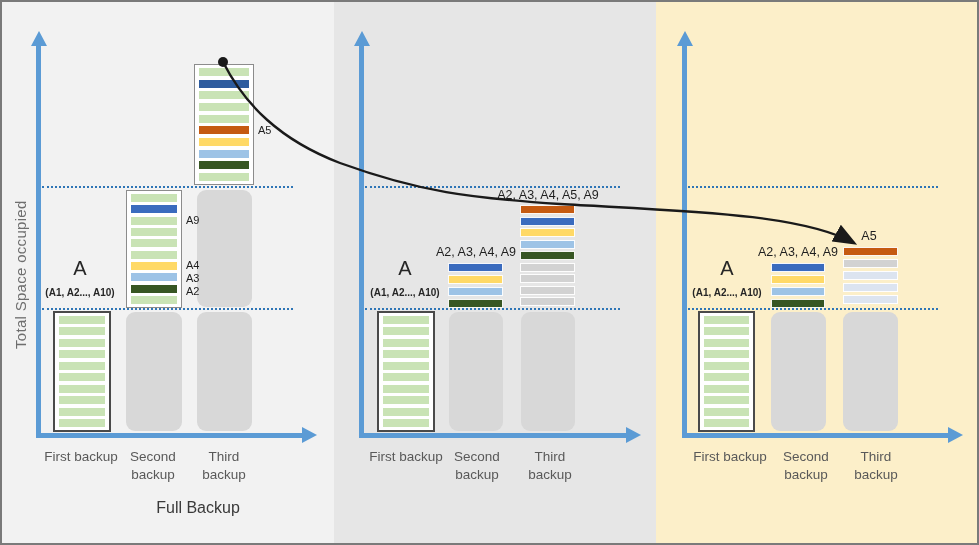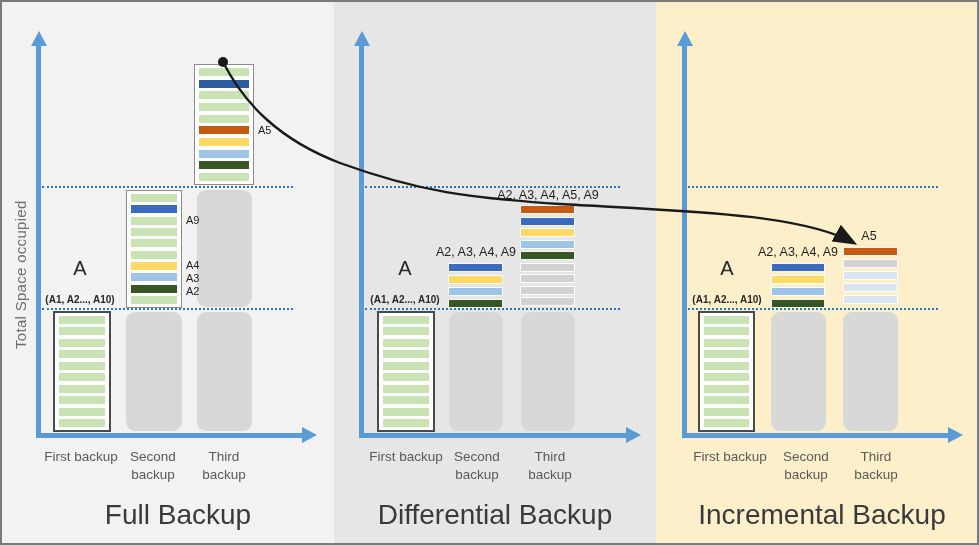--- a/index.html
+++ b/index.html
@@ -12,25 +12,25 @@
   .dotline{position:absolute;height:0;border-top:2px dotted #2E75B6;}
   .ghost{position:absolute;border-radius:9px;}
   .bar{position:absolute;display:flex;flex-direction:column;justify-content:space-between;box-sizing:border-box;}
   .boxed{background:#fff;border:1px solid #8C8C8C;padding:3px 4px;}
   .boxed-dark{background:#fff;border:2px solid #4A4A4A;padding:3px 4px;}
   .bar .stripe{width:100%;height:8px;}
   .floating .stripe{height:9px;border:1px solid rgba(255,255,255,0.95);box-sizing:border-box;}
   .yaxlab{position:absolute;font-size:15px;color:#6E6E6E;white-space:nowrap;transform:rotate(-90deg);transform-origin:0 0;letter-spacing:.3px;}
   .src{position:absolute;transform:translateX(-50%);text-align:center;color:#262626;}
   .src-main{font-size:20px;line-height:1.05;}
-  .src-sub{font-size:10px;white-space:nowrap;margin-top:15px;font-weight:bold;}
+  .src-sub{font-size:10px;white-space:nowrap;margin-top:8px;font-weight:bold;}
   .ann{position:absolute;font-size:11px;color:#1F1F1F;white-space:nowrap;}
   .grp{position:absolute;font-size:12.5px;color:#1F1F1F;white-space:nowrap;transform:translateX(-50%);}
   .xlab{position:absolute;width:76px;text-align:center;font-size:13.5px;line-height:1.3;color:#595959;transform:translateX(-50%);}
-  .title{position:absolute;top:497px;font-size:28px;color:#3A3A3A;white-space:nowrap;transform:translateX(-50%);}
+  .title{position:absolute;top:497px;font-size:16px;color:#3A3A3A;white-space:nowrap;transform:translateX(-50%);margin-left:20px;}
   .overlay{position:absolute;left:0;top:0;pointer-events:none;}
 </style>
 </head>
 <body>
 
 <div class="stage">
 
   <div class="panel" style="left: 0px; width: 332px; background: rgb(242, 242, 242);"></div>
   <div class="panel" style="left: 332px; width: 322px; background: rgb(230, 230, 230);"></div>
   <div class="panel" style="left: 654px; width: 323px; background: rgb(252, 239, 201);"></div>
@@ -187,22 +187,20 @@
   <div class="xlab" style="left:151px;top:446px;">Second backup</div>
   <div class="xlab" style="left:222px;top:446px;">Third backup</div>
   <div class="xlab" style="left:404px;top:446px;">First backup</div>
   <div class="xlab" style="left:475px;top:446px;">Second backup</div>
   <div class="xlab" style="left:548px;top:446px;">Third backup</div>
   <div class="xlab" style="left:728px;top:446px;">First backup</div>
   <div class="xlab" style="left:804px;top:446px;">Second backup</div>
   <div class="xlab" style="left:874px;top:446px;">Third backup</div>
 
   <div class="title" style="left:176px;">Full Backup</div>
-  <div class="title" style="left:493px;">Differential Backup</div>
-  <div class="title" style="left:820px;">Incremental Backup</div>
 
   <svg class="overlay" width="975" height="541" viewBox="0 0 975 541" style="color: rgb(26, 26, 26);">
     <defs>
       <marker id="ah" markerWidth="10" markerHeight="8" refX="8.5" refY="4" orient="auto">
         <path d="M0,0 L10,4 L0,8 Z" fill="currentColor"></path>
       </marker>
     </defs>
     <circle cx="221" cy="60" r="5" fill="currentColor"></circle>
     <path d="M 221 60 C 243 103, 278 138, 338 161 C 418 190, 468 196, 558 202 C 678 209, 798 211, 852 241" fill="none" stroke="currentColor" stroke-width="2.4" marker-end="url(#ah)"></path>
   </svg>

